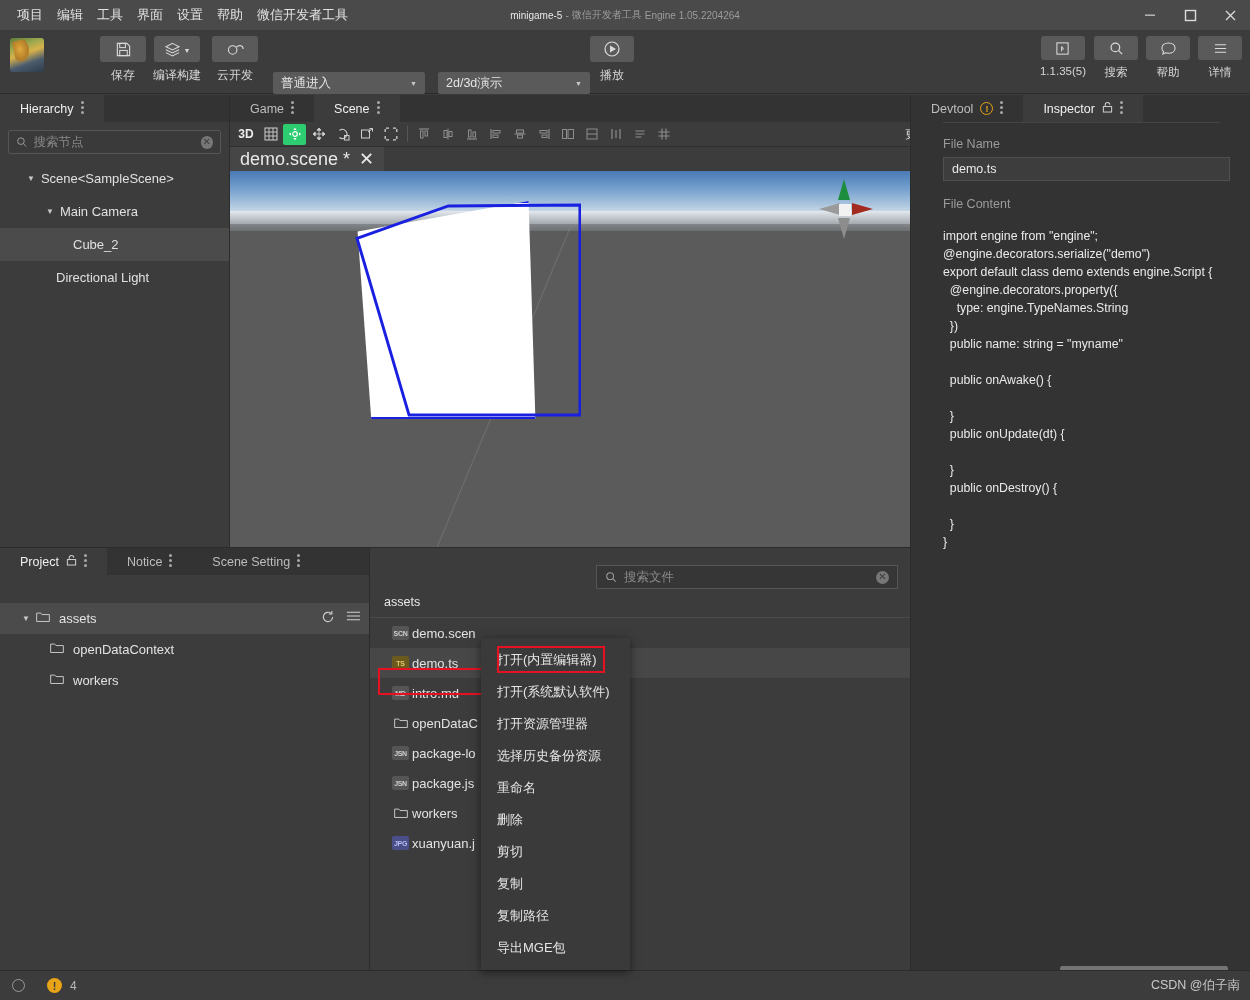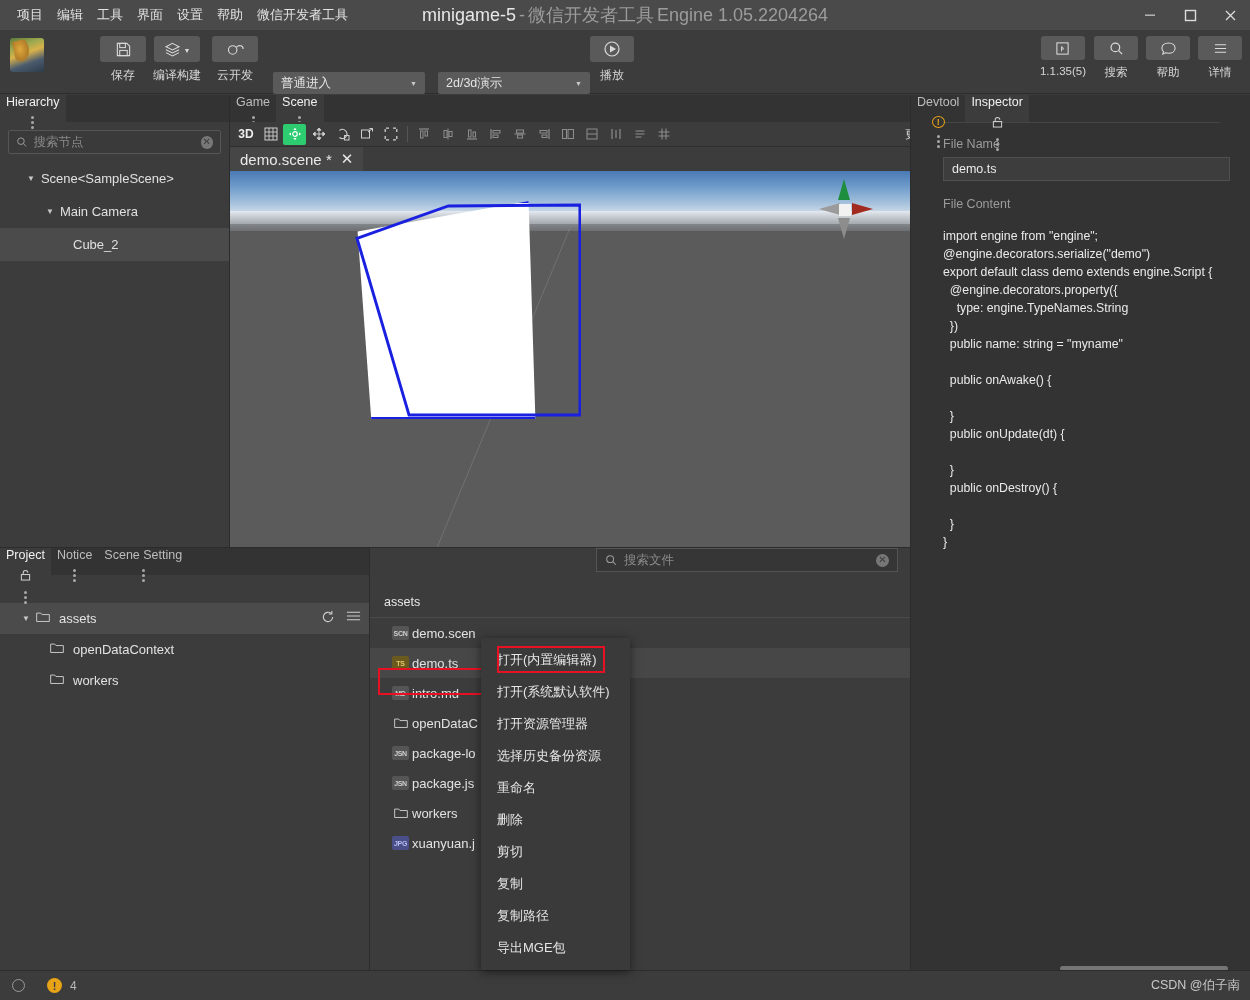--- a/index.html
+++ b/index.html
@@ -15,21 +15,21 @@
   
   .menubar {
     position: absolute; left: 0; top: 0; width: 1250px; height: 30px;
     background: #4a4a4a; display: flex; align-items: center;
   }
   .menubar .menu-items { display: flex; align-items: center; padding-left: 10px; gap: 0px; }
   .menu-item { font-size: 13px; color: #e2e2e2; padding: 3px 7px; cursor: default; white-space: nowrap; }
   .win-title {
     position: absolute; left: 0; top: 0; width: 1250px; height: 30px;
     display: flex; align-items: center; justify-content: center;
-    font-size: 18px; color: #cfcfcf; pointer-events: none;
+    font-size: 10px; color: #cfcfcf; pointer-events: none;
   }
   .win-title .proj { color: #e8e8e8; }
   .win-title .sub { color: #9c9c9c; margin-left: 3px; }
   .win-controls {
     position: absolute; right: 0; top: 0; height: 30px; display: flex; align-items: center;
   }
   .win-btn { width: 40px; height: 30px; display: flex; align-items: center; justify-content: center; color: #d0d0d0; font-size: 13px; }
 
   
   .toolbar {
@@ -65,22 +65,22 @@
   .tb-rbtn { display: flex; flex-direction: column; align-items: center; }
   .tb-rbtn .box {
     width: 44px; height: 24px; background: #5a5a5a; border-radius: 3px;
     display: flex; align-items: center; justify-content: center; color: #dcdcdc;
   }
   .tb-rbtn .cap { font-size: 11.5px; color: #d6d6d6; margin-top: 5px; white-space: nowrap; }
 
   
   .tabstrip { display: flex; align-items: stretch; height: 27px; background: #333333; }
   .ptab {
-    display: flex; align-items: center; gap: 7px; padding: 0 6px;
-    font-size: 12.5px; color: #bdbdbd; background: #333333; position: relative; flex-direction: column;
+    display: flex; align-items: center; gap: 7px; padding: 0 20px;
+    font-size: 12.5px; color: #bdbdbd; background: #333333; position: relative;
   }
   .ptab.active { background: #3c3c3c; color: #f0f0f0; }
   .dots3 { display:inline-block; width:3px; }
   .dots3 i { display:block; width:3px; height:3px; background:#a8a8a8; border-radius:50%; margin-bottom:2px;}
 
   
   .hierarchy {
     position: absolute; left: 0; top: 95px; width: 230px; height: 452px;
     background: #3c3c3c; border-right: 1px solid #2c2c2c;
   }
@@ -121,21 +121,21 @@
   .st-sep { width: 1px; height: 16px; background: #555; margin: 0 4px; }
   .gizmos {
     position: absolute; right: 8px; top: 0; height: 25px; display: flex; align-items: center;
     gap: 6px; font-size: 12px; color: #e0e0e0;
   }
   .scene-filetab {
     height: 24px; background: #3c3c3c; display: flex; align-items: center;
   }
   .scene-filetab .ft {
     display: flex; align-items: center; gap: 9px; padding: 0 10px; height: 24px;
-    background: #464646; font-size: 15px; color: #e8e8e8;
+    background: #464646; font-size: 18px; color: #e8e8e8;
   }
   .viewport { position: relative; width: 680px; height: 403px; overflow: hidden; background: #5a5a5a; }
   .vp-sky { position: absolute; left:0; top:0; width:680px; height:53px;
     background: linear-gradient(180deg,#4a7ab5 0%, #6f9ccb 30%, #a8c3dd 62%, #d7e2ec 84%, #e9eef3 100%); }
   .vp-haze { position:absolute; left:0; top:40px; width:680px; height:26px;
     background: linear-gradient(180deg, rgba(230,235,240,0.95) 0%, rgba(150,155,160,0.75) 45%, rgba(90,92,95,0.9) 100%); }
   .vp-ground { position:absolute; left:0; top:60px; width:680px; height:343px; background:#5b5b5b; }
   .cube {
     position: absolute; left: 123px; top: 30px; width: 228px; height: 218px;
     background: #ffffff; border: 2px solid #1a20e0;
@@ -172,21 +172,21 @@
     height: 31px; display: flex; align-items: center; font-size: 13px; color: #e2e2e2;
     padding-right: 8px;
   }
   .pp-row.sel { background: #4b4b4b; }
   .pp-row .ricons { margin-left: auto; display: flex; gap: 11px; color: #cfcfcf; font-size: 13px; }
 
   .assetspanel {
     position: absolute; left: 370px; top: 547px; width: 540px; height: 423px;
     background: #3c3c3c; border-top: 1px solid #2c2c2c;
   }
-  .ap-searchrow { height: 41px; display: flex; align-items: flex-start; justify-content: flex-end; padding-right: 12px; }
+  .ap-searchrow { height: 41px; display: flex; align-items: flex-end; justify-content: flex-end; padding-right: 12px; }
   .ap-search {
     width: 302px; height: 24px; background: #363636; border: 1px solid #555;
     display: flex; align-items: center; padding: 0 8px; gap: 7px;
   }
   .ap-search input {
     flex:1; background: transparent; border: none; outline: none; color: #d0d0d0;
     font-size: 12.5px; font-family: inherit;
   }
   .ap-search input::placeholder { color: #8a8a8a; }
   .ap-breadcrumb { font-size: 12.5px; color: #e8e8e8; padding: 6px 0 8px 14px; border-bottom: 1px solid #4a4a4a; }
@@ -382,20 +382,23 @@
     <div class="tree-row" style="padding-left:27px;">
       <span class="tri">▼</span>
       <span>Scene&lt;SampleScene&gt;</span>
     </div>
     <div class="tree-row" style="padding-left:46px;">
       <span class="tri">▼</span>
       <span>Main Camera</span>
     </div>
     <div class="tree-row sel" style="padding-left:73px;">
       <span>Cube_2</span>
+    </div>
+    <div class="tree-row" style="padding-left:56px;">
+      <span>Directional Light</span>
     </div>
   </div>
 
   <div class="scenepanel">
     <div class="tabstrip">
       <div class="ptab">
         <span>Game</span>
         <span class="dots3">
             <i></i>
             <i></i>

